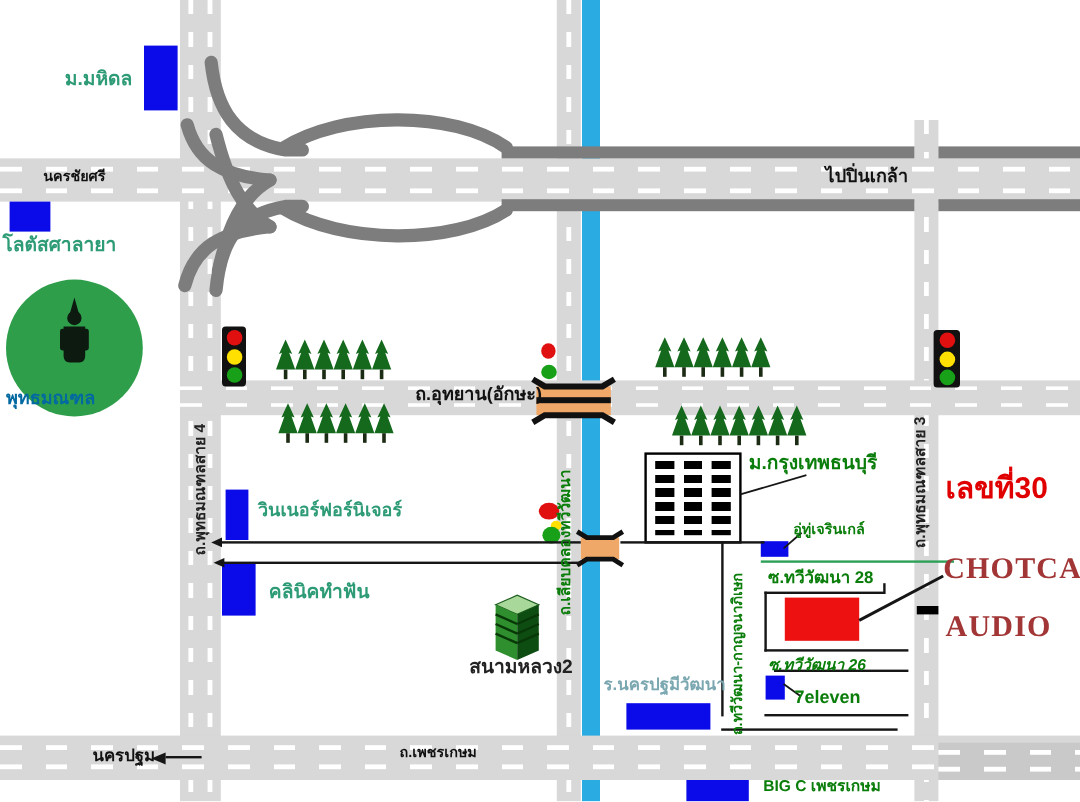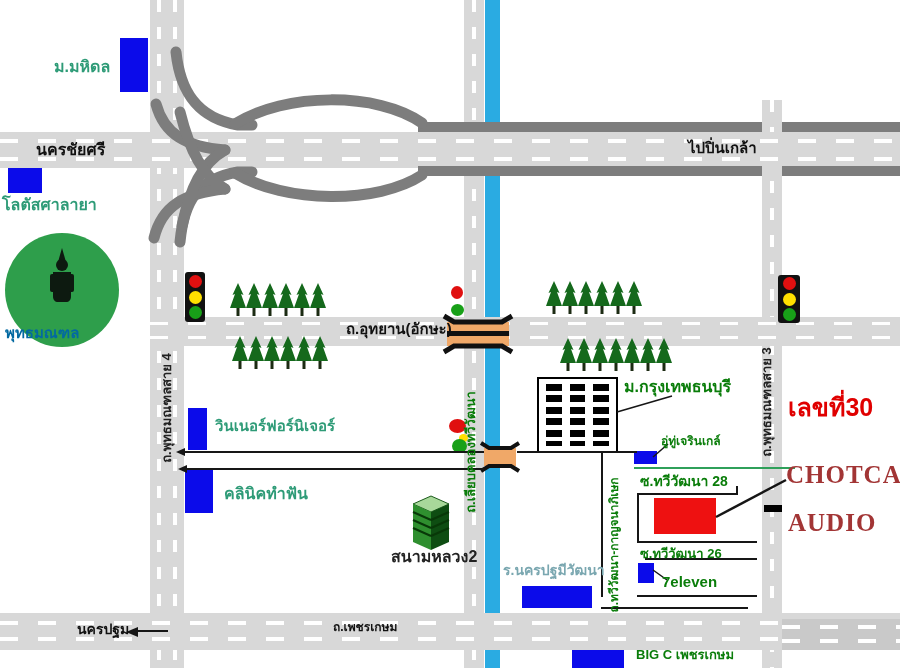--- a/index.html
+++ b/index.html
@@ -287,37 +287,37 @@
     <g stroke="#161616" fill="none">
       <line x1="653" y1="457" x2="668" y2="444" stroke-width="1.5"></line>
       <line x1="617" y1="412" x2="672" y2="396" stroke-width="1.5"></line>
       <line x1="716" y1="517" x2="786" y2="480" stroke-width="2.5"></line>
       <line x1="653" y1="570" x2="667" y2="580" stroke-width="1.5"></line>
     </g>
   </svg>
 
 
   <div class="lbl teal" style="left:54px;top:58px;font-size:16px;">ม.มหิดล</div>
-  <div class="lbl" style="left:36px;top:141px;font-size:16px;">นครชัยศรี</div>
+  <div class="lbl" style="left:36px;top:141px;font-size:12px;">นครชัยศรี</div>
   <div class="lbl teal" style="left:2px;top:196px;font-size:16px;">โลตัสศาลายา</div>
   <div class="lbl" style="left:688px;top:140px;">ไปปิ่นเกล้า</div>
   <div class="lbl" style="left:346px;top:321px;">ถ.อุทยาน(อักษะ)</div>
   <div class="lbl rot" style="left:167px;top:408px;font-size:13px;color:#222;">ถ.พุทธมณฑลสาย 4</div>
   <div class="lbl rot" style="left:767px;top:402px;font-size:13px;color:#222;">ถ.พุทธมณฑลสาย 3</div>
   <div class="lbl rot green" style="left:471px;top:452px;font-size:13px;">ถ.เลียบคลองทวีวัฒนา</div>
   <div class="lbl rot green" style="left:615px;top:545px;font-size:12px;">ถ.ทวีวัฒนา-กาญจนาภิเษก</div>
   <div class="lbl teal" style="left:215px;top:418px;">วินเนอร์ฟอร์นิเจอร์</div>
   <div class="lbl teal" style="left:224px;top:485px;font-size:16px;">คลินิคทำฟัน</div>
   <div class="lbl" style="left:391px;top:548px;font-size:16px;color:#222;">สนามหลวง2</div>
   <div class="lbl green" style="left:624px;top:378px;font-size:16px;">ม.กรุงเทพธนบุรี</div>
   <div class="lbl green" style="left:661px;top:435px;font-size:12px;">อู่ทู่เจรินเกล์</div>
   <div class="lbl red" style="left:788px;top:394px;font-size:25px;">เลขที่30</div>
   <div class="lbl green" style="left:640px;top:474px;font-size:14px;">ซ.ทวีวัฒนา 28</div>
   <div class="brand abs" style="left:786px;top:461px;">CHOTCAR</div>
   <div class="brand abs" style="left:788px;top:509px;">AUDIO</div>
-  <div class="lbl green" style="left:640px;top:547px;font-size:13px;">ซ.ทวีวัฒนา 26</div>
+  <div class="lbl green" style="left:640px;top:547px;font-size:13px;font-style:italic;">ซ.ทวีวัฒนา 26</div>
   <div class="lbl green" style="left:662px;top:574px;">7eleven</div>
   <div class="lbl" style="left:503px;top:563px;font-size:14px;color:#7aa7b0;">ร.นครปฐมีวัฒนา</div>
   <div class="lbl" style="left:77px;top:622px;font-size:14px;">นครปฐม</div>
   <div class="lbl" style="left:333px;top:621px;font-size:12px;">ถ.เพชรเกษม</div>
   <div class="lbl green" style="left:636px;top:648px;font-size:13px;">BIG C เพชรเกษม</div>
 
 </div>
 
 </body></html>

